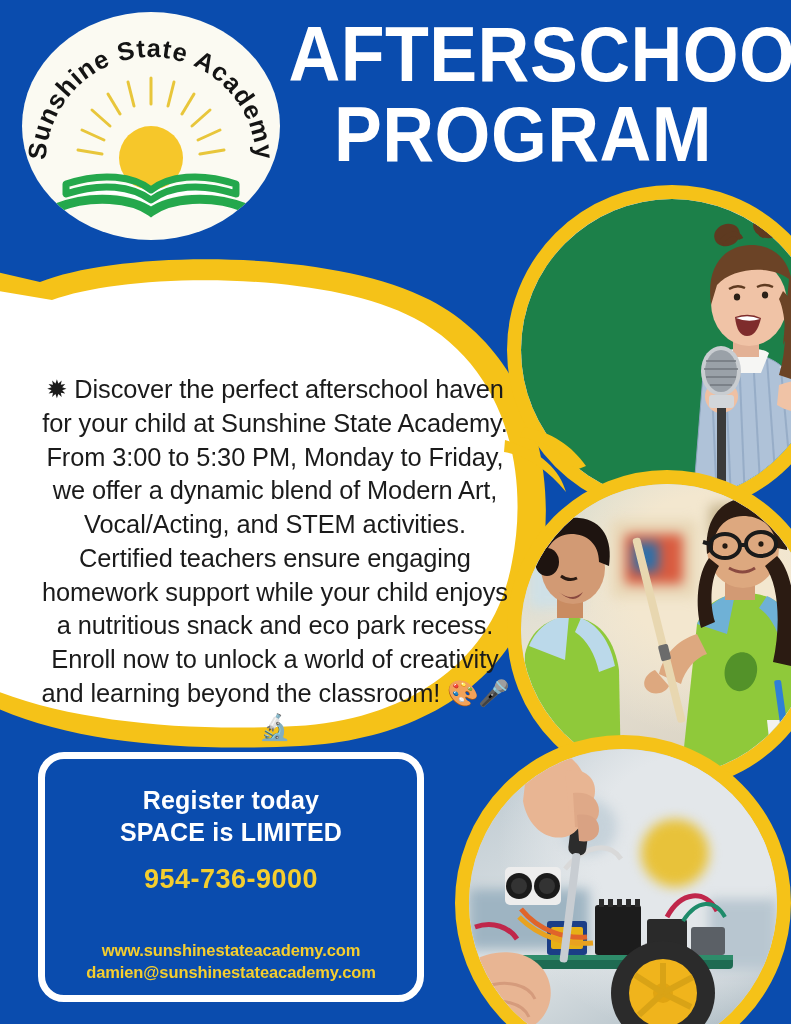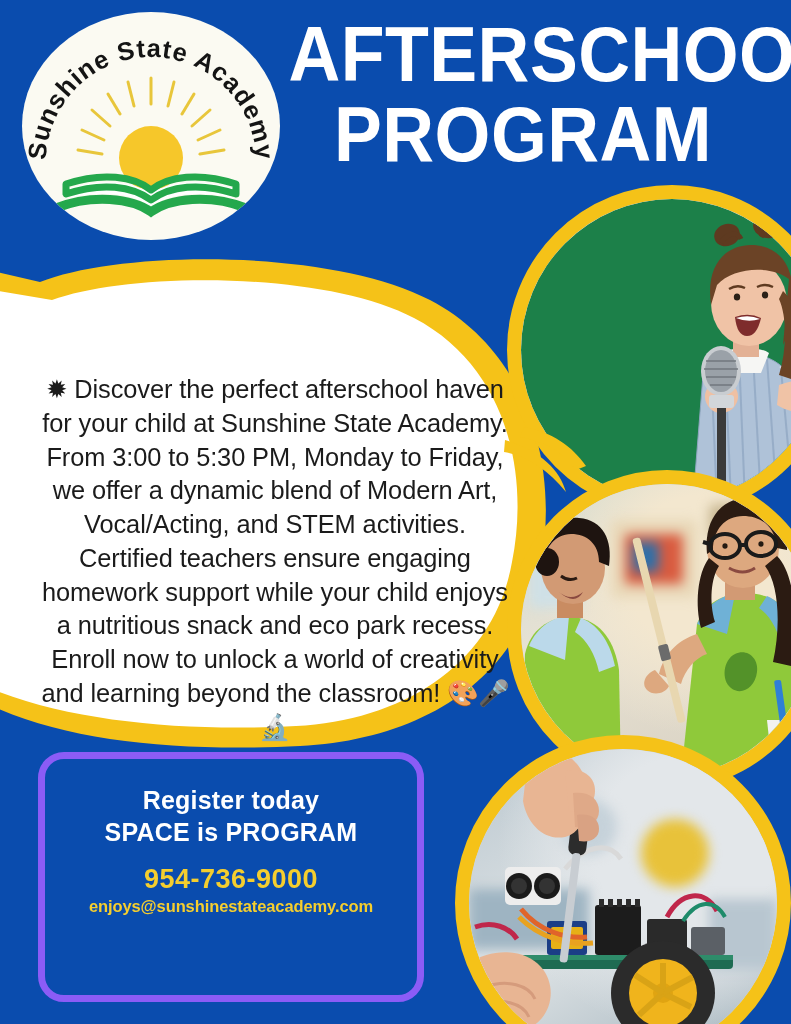--- a/index.html
+++ b/index.html
@@ -93,21 +93,21 @@
 
   
   #contact-panel {
     position: absolute;
     left: 38px;
     top: 752px;
     width: 386px;
     height: 250px;
     box-sizing: border-box;
     background: #0A4CAE;
-    border: 7px solid #8b5cf6;
+    border: 7px solid #ffffff;
     border-radius: 26px;
     text-align: center;
     padding-top: 26px;
   }
   #cta-line1, #cta-line2 {
     color: #FFFFFF;
     font-weight: 700;
     font-size: 25px;
     line-height: 1.26;
     letter-spacing: .2px;
@@ -455,18 +455,19 @@
   </div>
 
   <div id="body-copy">
     <span>✹</span>
     <span>Discover the perfect afterschool haven for your child at Sunshine State Academy. From 3:00 to 5:30 PM, Monday to Friday, we offer a dynamic blend of Modern Art, Vocal/Acting, and STEM activities. Certified teachers ensure engaging homework support while your child enjoys a nutritious snack and eco park recess. Enroll now to unlock a world of creativity and learning beyond the classroom!</span>
     <span class="emoji">🎨🎤🔬</span>
   </div>
 
   <div id="contact-panel">
     <div id="cta-line1">Register today</div>
-    <div id="cta-line2">SPACE is PROGRAM</div>
+    <div id="cta-line2">SPACE is LIMITED</div>
     <div id="phone">954-736-9000</div>
-    <div id="email">enjoys@sunshinestateacademy.com</div>
+    <div id="web">www.sunshinestateacademy.com</div>
+    <div id="email">damien@sunshinestateacademy.com</div>
   </div>
 
 </div>
 
 </body></html>

